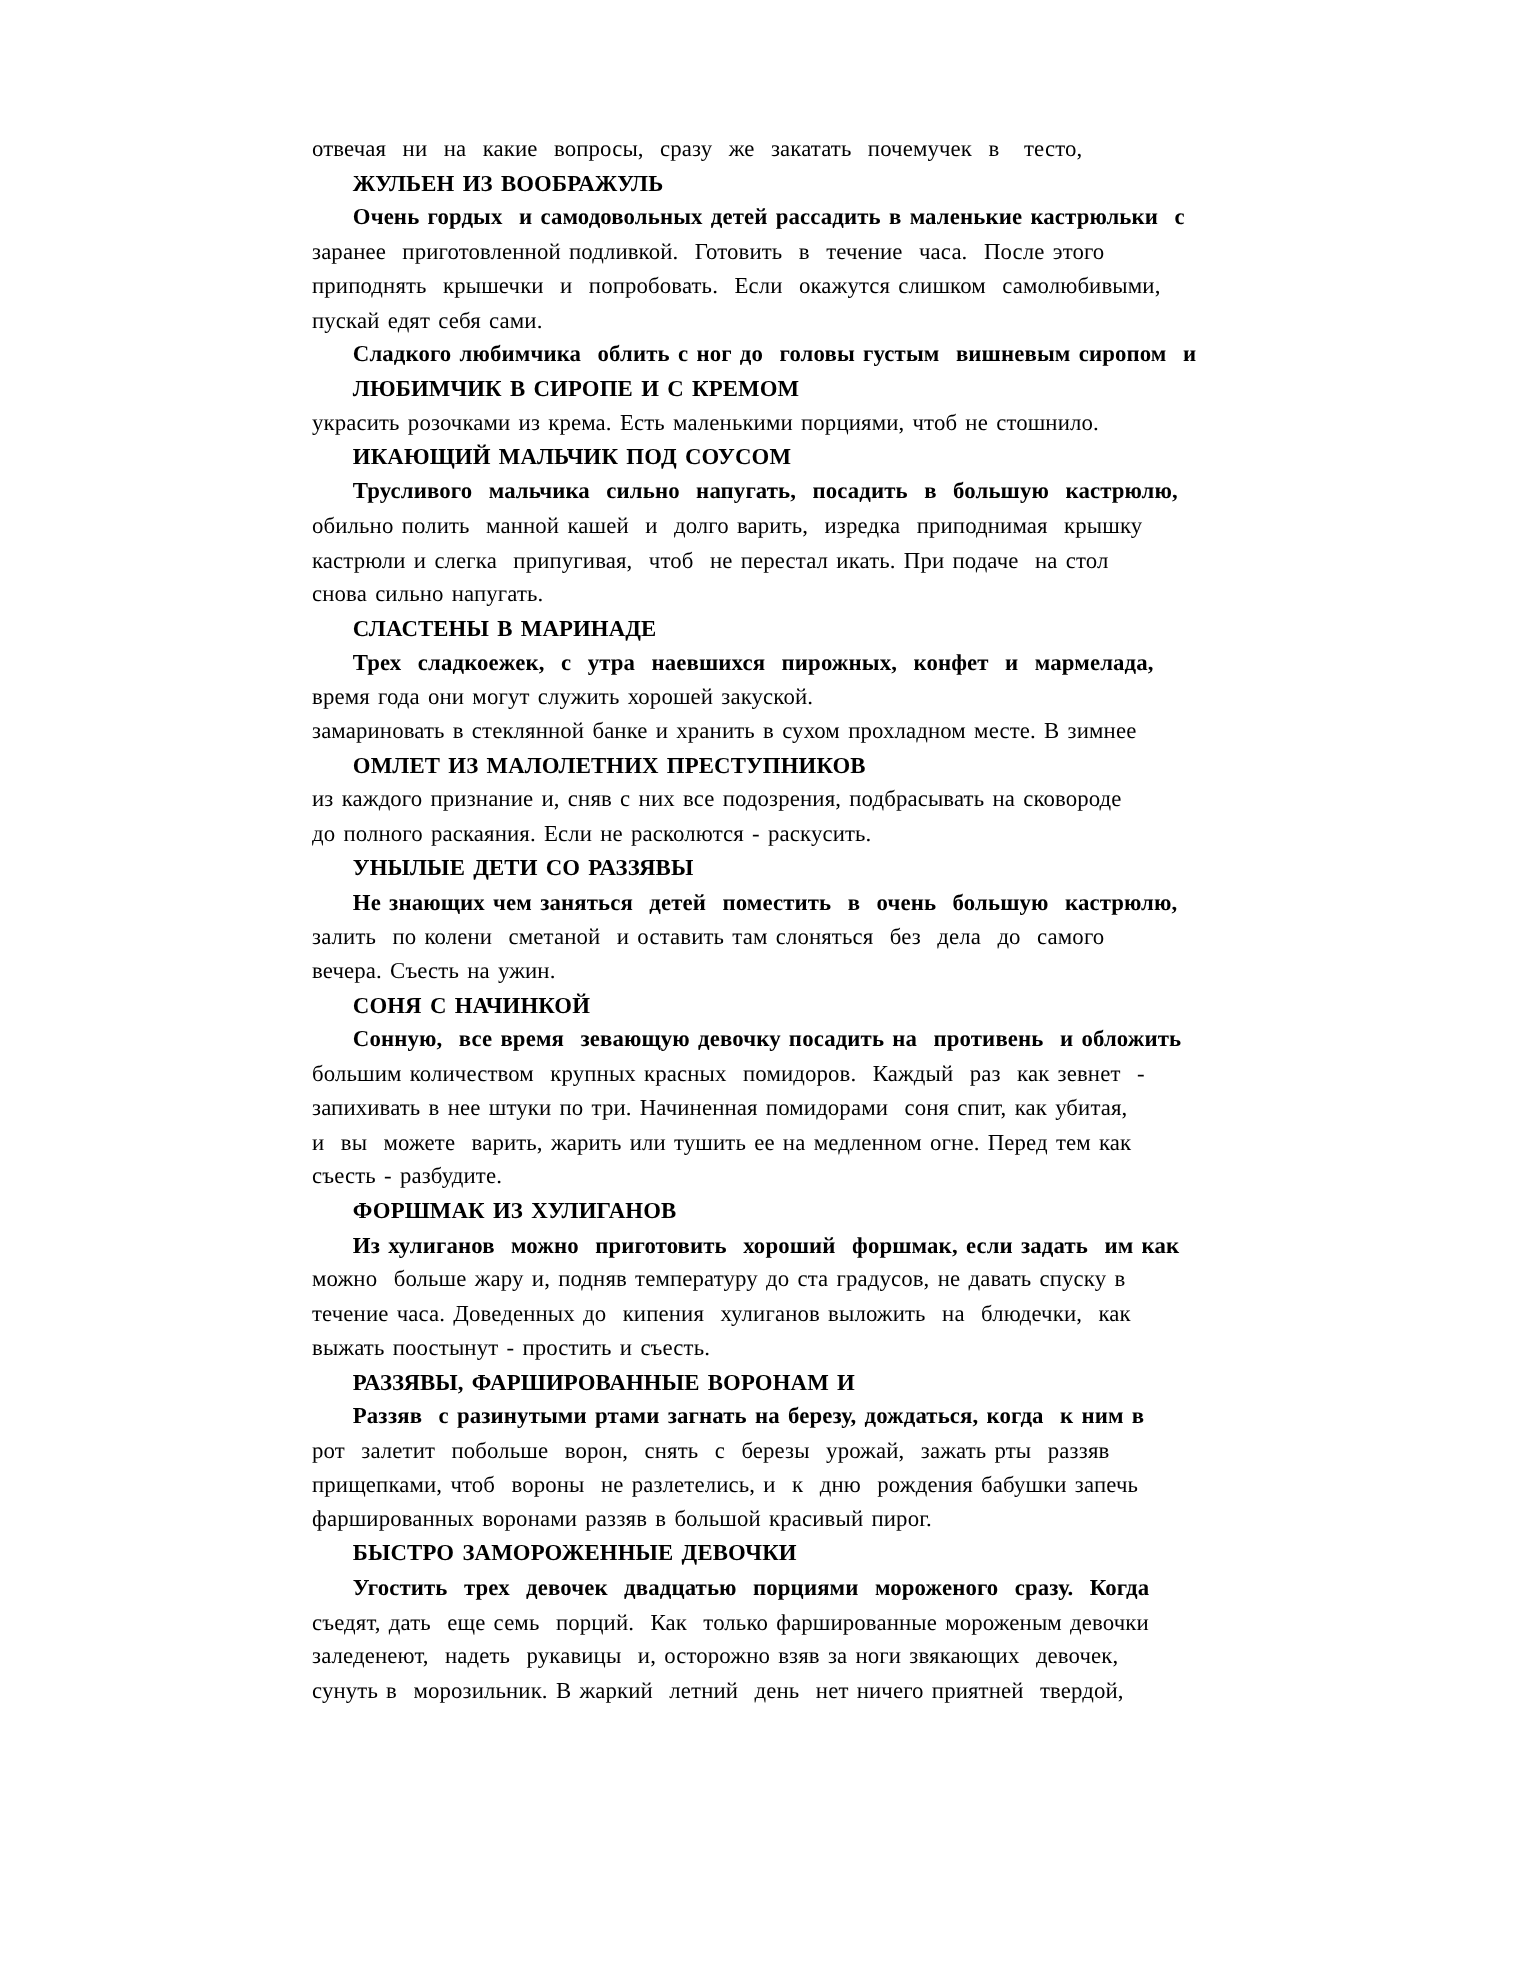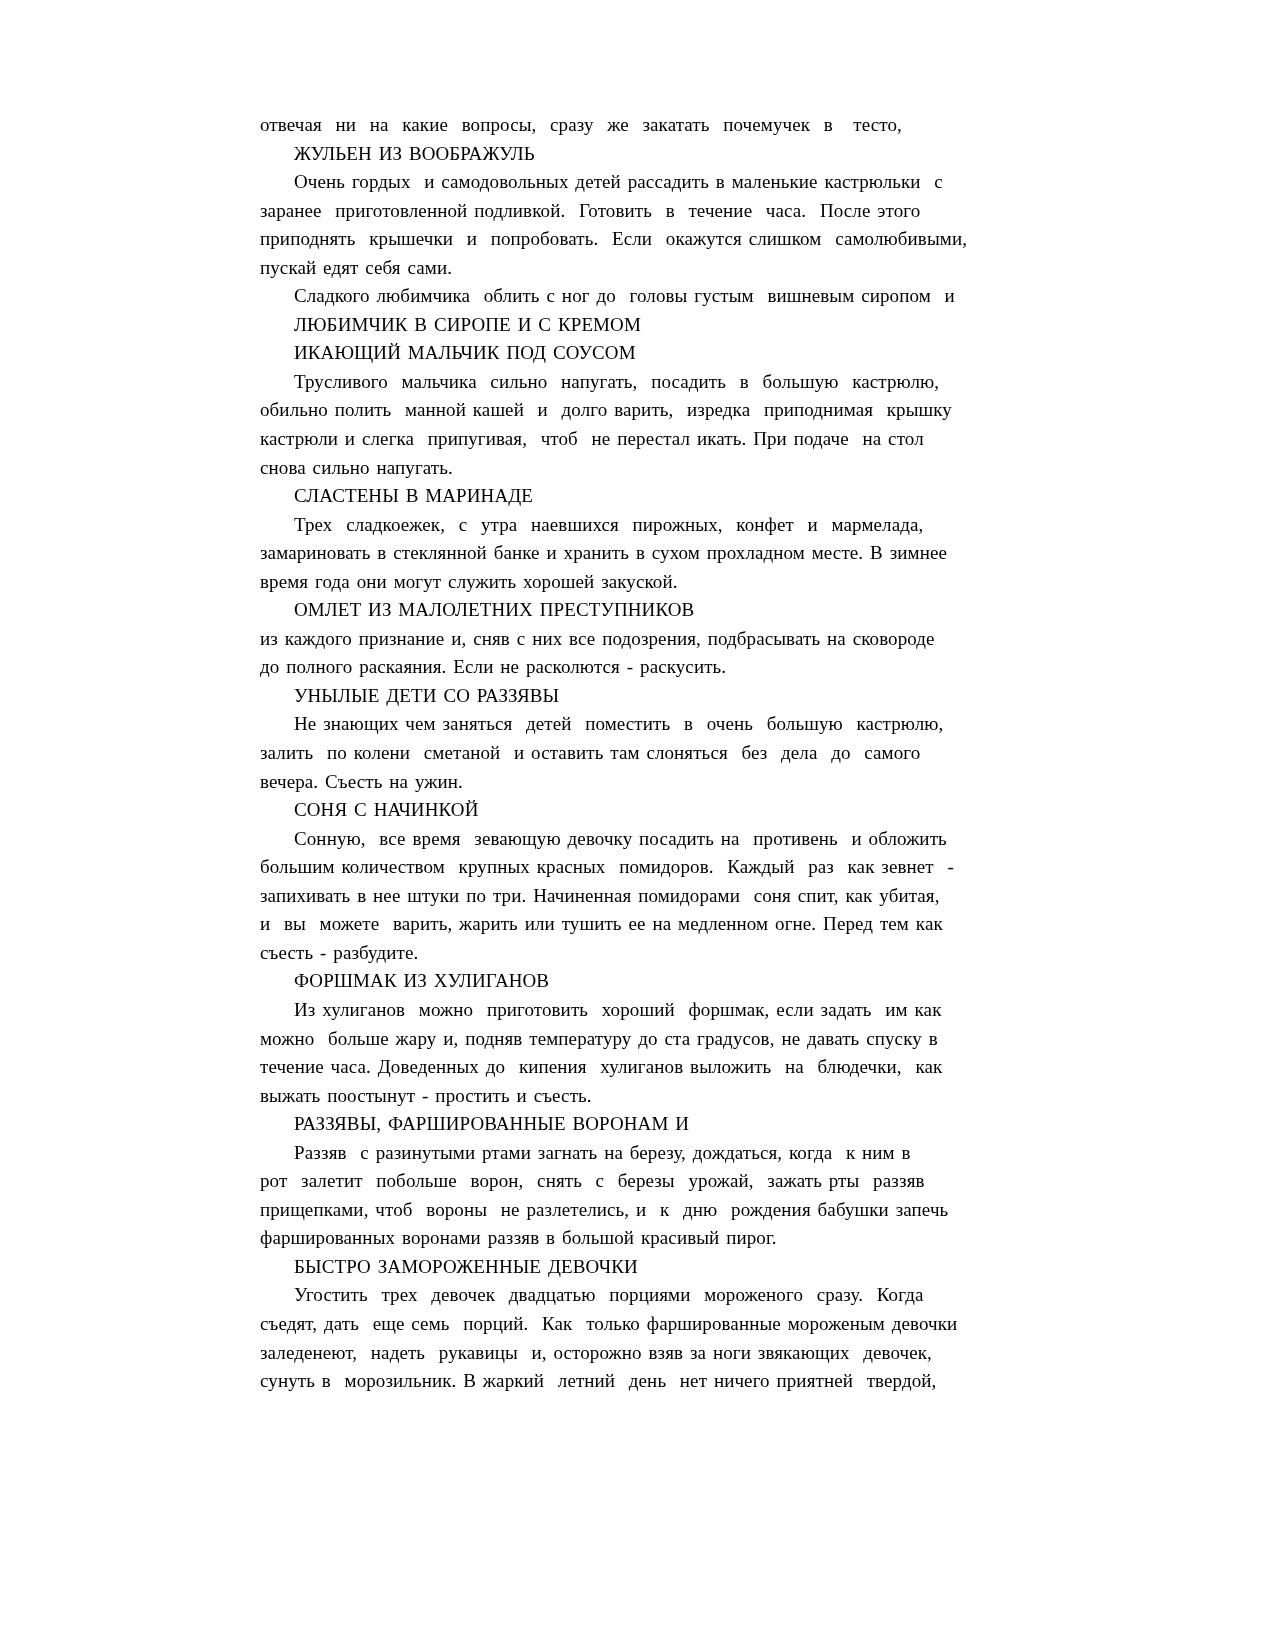--- a/index.html
+++ b/index.html
@@ -33,44 +33,46 @@
     white-space: pre;
     font-size: 19px;
     line-height: 28.55px;
     word-spacing: 2px;
     letter-spacing: 0.1px;
     margin-left: 38px;
   }
   .line.first,
   .line.heading {
     text-indent: 34px;
+    font-weight: bold;
   }
 </style>
 </head>
 <body>
 
 <div class="page">
   <div class="textblock">
     <div class="line body">отвечая  ни  на  какие  вопросы,  сразу  же  закатать  почемучек  в   тесто,</div>
     <div class="line heading">ЖУЛЬЕН ИЗ ВООБРАЖУЛЬ</div>
     <div class="line first">Очень гордых  и самодовольных детей рассадить в маленькие кастрюльки  с</div>
     <div class="line body">заранее  приготовленной подливкой.  Готовить  в  течение  часа.  После этого</div>
     <div class="line body">приподнять  крышечки  и  попробовать.  Если  окажутся слишком  самолюбивыми,</div>
     <div class="line body">пускай едят себя сами.</div>
     <div class="line first">Сладкого любимчика  облить с ног до  головы густым  вишневым сиропом  и</div>
     <div class="line heading">ЛЮБИМЧИК В СИРОПЕ И С КРЕМОМ</div>
+    <div class="line body">украсить розочками из крема. Есть маленькими порциями, чтоб не стошнило.</div>
     <div class="line heading">ИКАЮЩИЙ МАЛЬЧИК ПОД СОУСОМ</div>
     <div class="line first">Трусливого  мальчика  сильно  напугать,  посадить  в  большую  кастрюлю,</div>
     <div class="line body">обильно полить  манной кашей  и  долго варить,  изредка  приподнимая  крышку</div>
     <div class="line body">кастрюли и слегка  припугивая,  чтоб  не перестал икать. При подаче  на стол</div>
     <div class="line body">снова сильно напугать.</div>
     <div class="line heading">СЛАСТЕНЫ В МАРИНАДЕ</div>
     <div class="line first">Трех  сладкоежек,  с  утра  наевшихся  пирожных,  конфет  и  мармелада,</div>
+    <div class="line body">время года они могут служить хорошей закуской.</div>
     <div class="line body">замариновать в стеклянной банке и хранить в сухом прохладном месте. В зимнее</div>
-    <div class="line body">время года они могут служить хорошей закуской.</div>
     <div class="line heading">ОМЛЕТ ИЗ МАЛОЛЕТНИХ ПРЕСТУПНИКОВ</div>
     <div class="line body">из каждого признание и, сняв с них все подозрения, подбрасывать на сковороде</div>
     <div class="line body">до полного раскаяния. Если не расколются - раскусить.</div>
     <div class="line heading">УНЫЛЫЕ ДЕТИ СО РАЗЗЯВЫ</div>
     <div class="line first">Не знающих чем заняться  детей  поместить  в  очень  большую  кастрюлю,</div>
     <div class="line body">залить  по колени  сметаной  и оставить там слоняться  без  дела  до  самого</div>
     <div class="line body">вечера. Съесть на ужин.</div>
     <div class="line heading">СОНЯ С НАЧИНКОЙ</div>
     <div class="line first">Сонную,  все время  зевающую девочку посадить на  противень  и обложить</div>
     <div class="line body">большим количеством  крупных красных  помидоров.  Каждый  раз  как зевнет  -</div>

